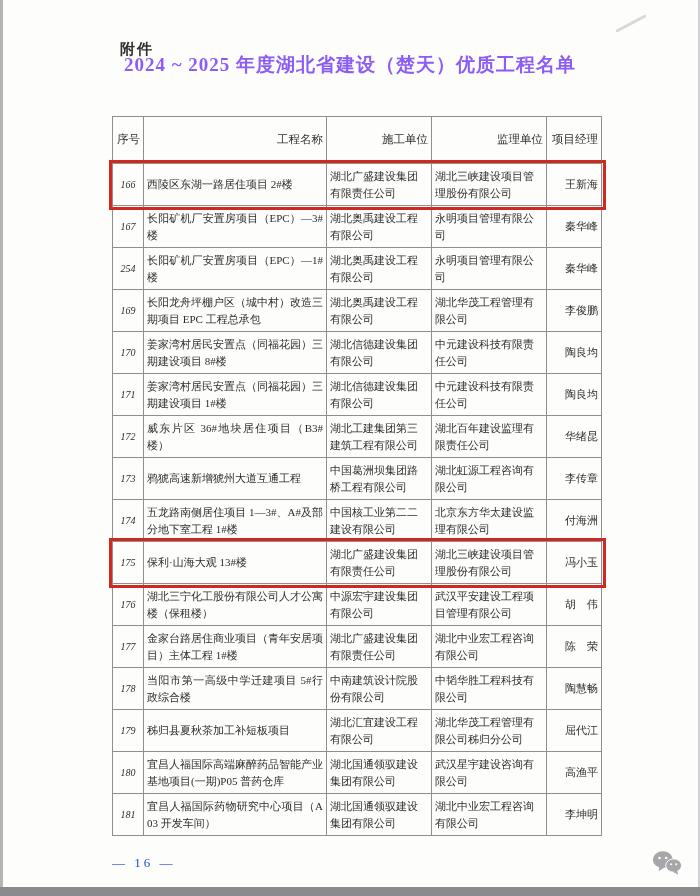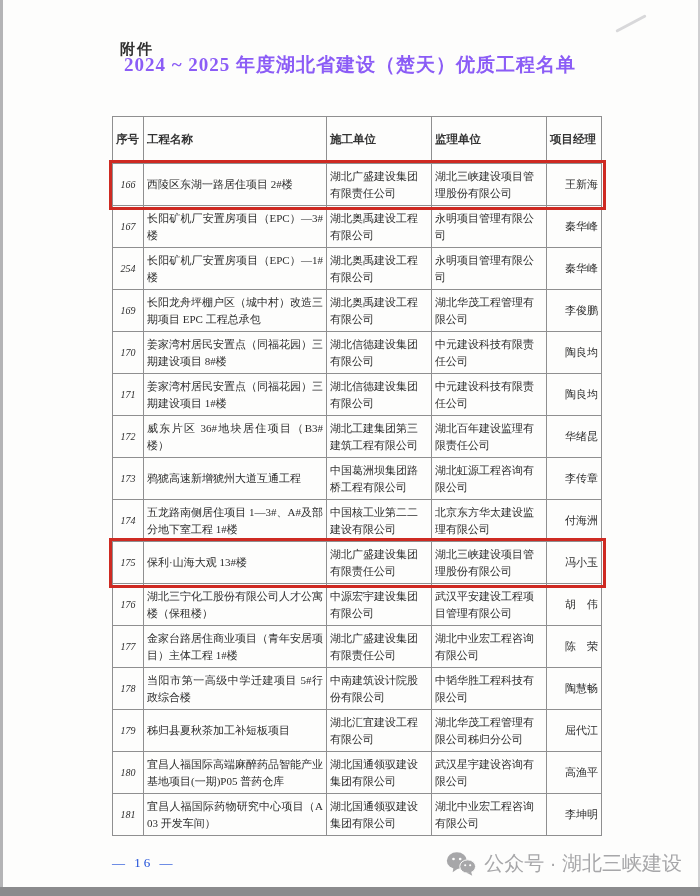--- a/index.html
+++ b/index.html
@@ -39,21 +39,21 @@
   table.list col.c-supervisor{width:115px;}
   table.list col.c-manager{width:55px;}
   table.list th,table.list td{
     border:1px solid #8f8f90;
     padding:3px 3px;
     vertical-align:middle;
     line-height:1.5;
     word-break:break-all;
   }
   table.list th{
-    font-weight:bold;text-align:left;height:40px;font-size:11.5px;color:#333;
+    font-weight:normal;text-align:right;height:40px;font-size:11.5px;color:#333;
     background:#fdfdfc;
   }
   td.seq{text-align:center;font-family:"Liberation Serif",serif;font-size:10px;font-style:italic;}
   td.name{text-align:justify;}
   td.manager{text-align:right;}
   tr.row{height:42px;}
   tr.highlight{outline:3px solid #ce2a22;outline-offset:1px;}
 
   .page-number{
     position:absolute;left:112px;top:855px;
@@ -217,20 +217,19 @@
         <ellipse cx="13" cy="11" rx="12" ry="10" fill="#a7a7a9"></ellipse>
         <path d="M9 19 L8 25 L15 20 Z" fill="#a7a7a9"></path>
         <circle cx="9" cy="9" r="1.6" fill="#fdfdfc"></circle>
         <circle cx="17" cy="9" r="1.6" fill="#fdfdfc"></circle>
         <ellipse cx="26" cy="18" rx="9.5" ry="8" fill="#a7a7a9" stroke="#fdfdfc" stroke-width="1.2"></ellipse>
         <path d="M30 24 L31.5 29 L25 25.5 Z" fill="#a7a7a9"></path>
         <circle cx="23" cy="16.5" r="1.3" fill="#fdfdfc"></circle>
         <circle cx="29" cy="16.5" r="1.3" fill="#fdfdfc"></circle>
       </svg>
     </span>
-    <span>公众号 · 湖北三峡建设</span>
   </div>
 
   <div class="smudge"></div>
   <div class="edge-left"></div>
   <div class="edge-right"></div>
   <div class="edge-bottom"></div>
 </div>
 
 </body></html>

